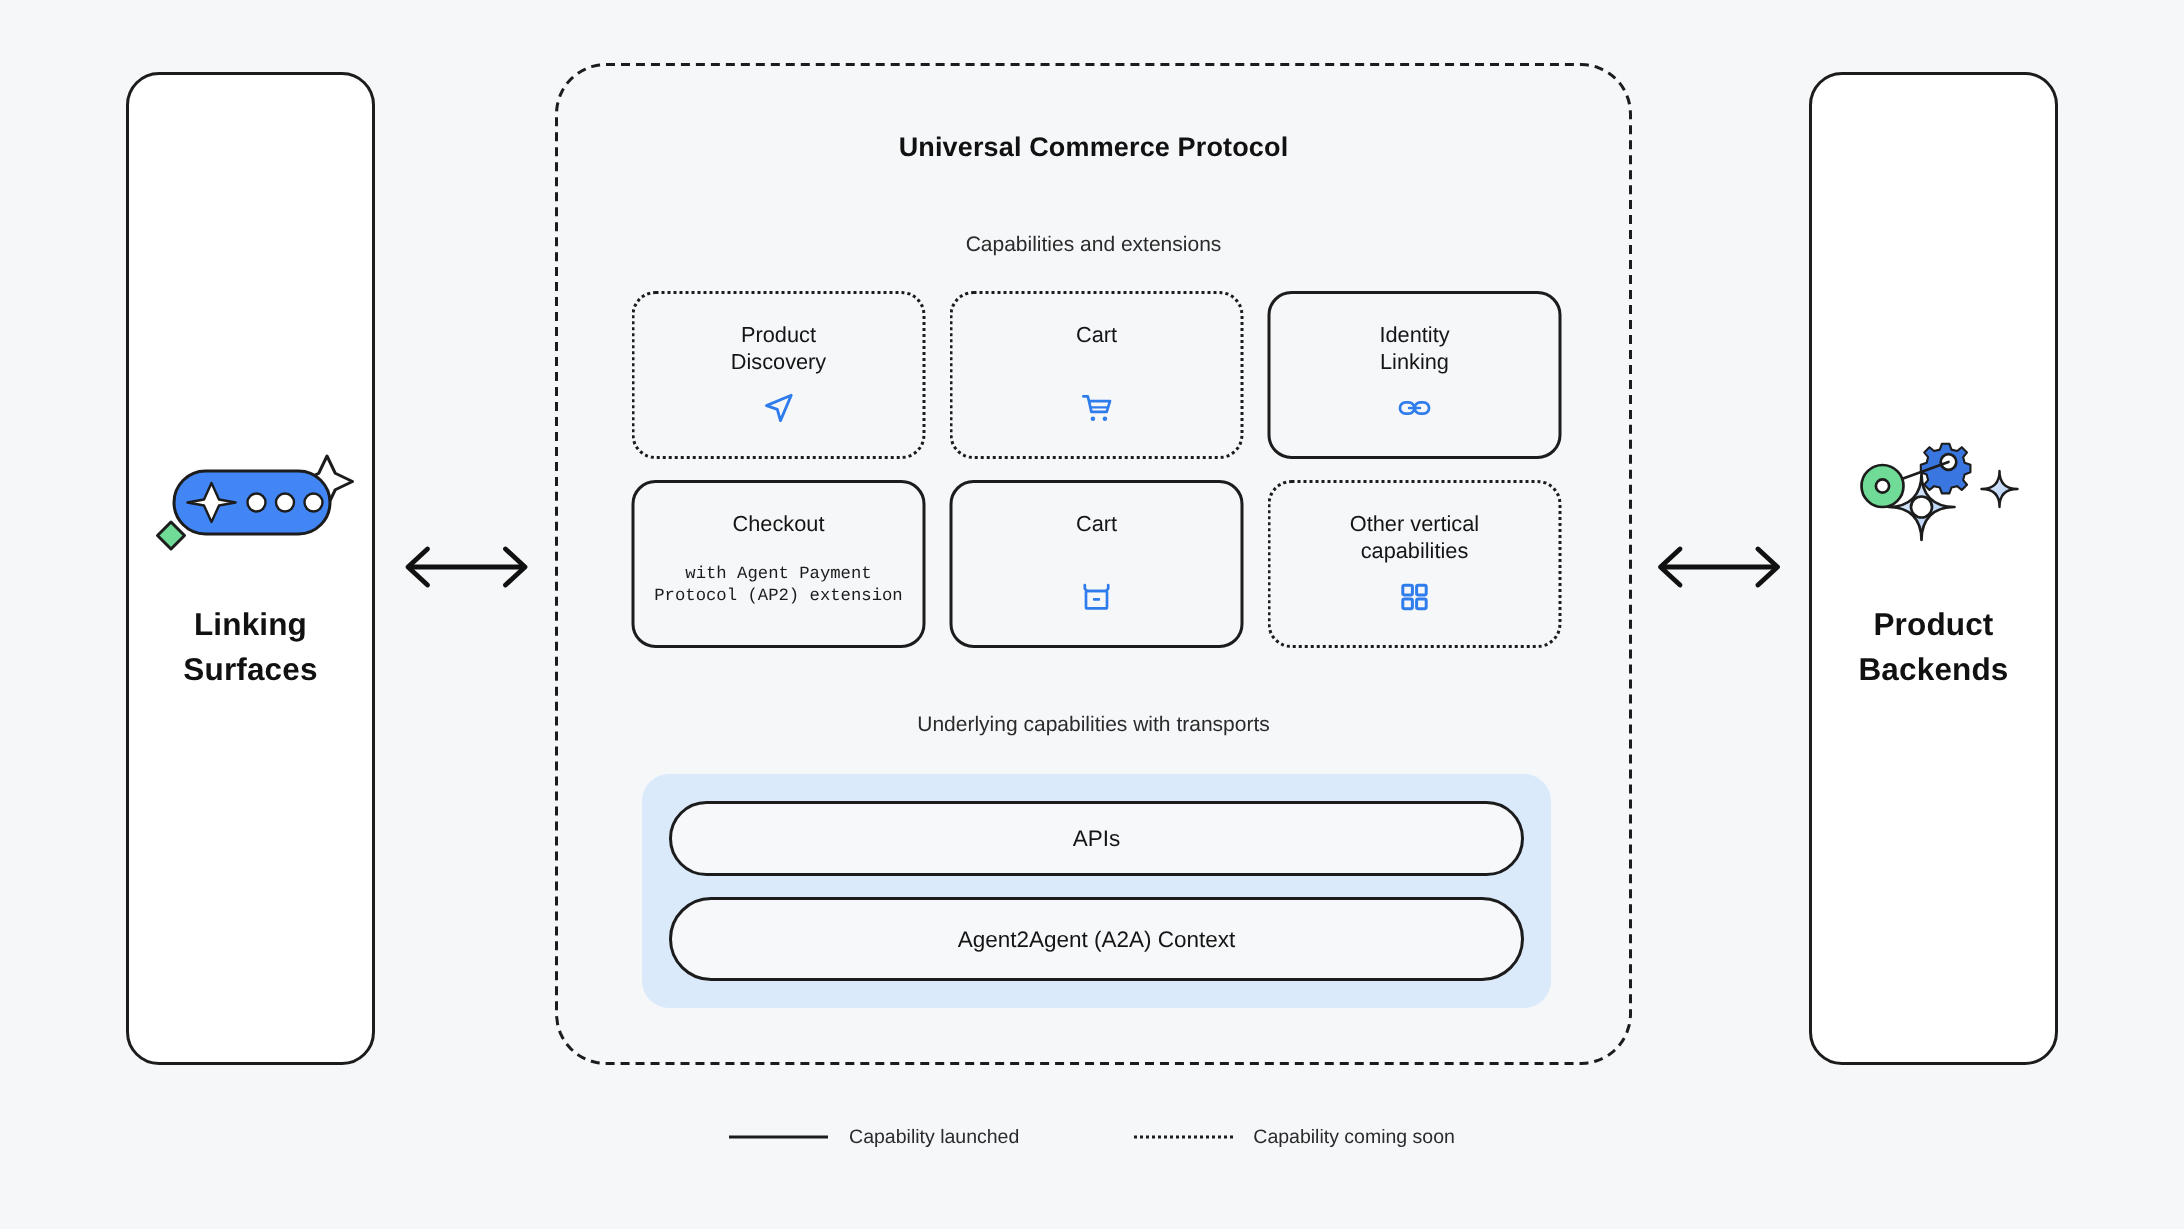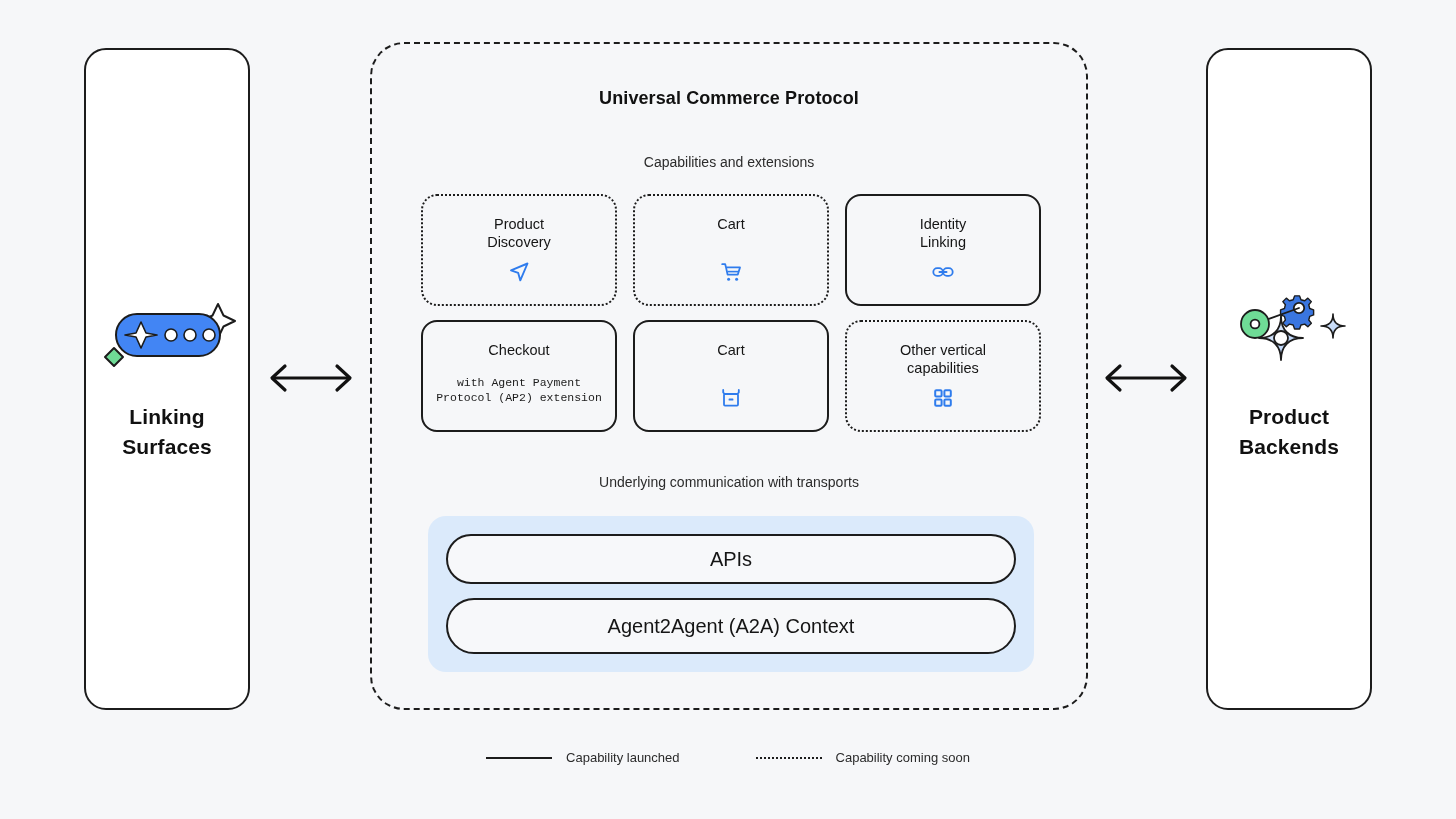--- a/index.html
+++ b/index.html
@@ -177,21 +177,21 @@
   }
 
   .pill {
     background: #f7f8fa;
     border: 2px solid #1c1c1c;
     border-radius: 40px;
     height: 56px;
     display: flex;
     align-items: center;
     justify-content: center;
-    font-size: 20px;
+    font-size: 15px;
     color: #151515;
   }
   #pill-apis { width: 100%; }
   .pill-row { display: flex; gap: 16px; }
   .pill-row .pill { flex: 1; }
 
   
   #legend {
     position: absolute;
     left: 0;
@@ -330,21 +330,21 @@
             <rect x="4.2" y="4.2" width="6.4" height="6.4" rx="1.1" fill="none" stroke="#2f7ced" stroke-width="2"></rect>
             <rect x="13.4" y="4.2" width="6.4" height="6.4" rx="1.1" fill="none" stroke="#2f7ced" stroke-width="2"></rect>
             <rect x="4.2" y="13.4" width="6.4" height="6.4" rx="1.1" fill="none" stroke="#2f7ced" stroke-width="2"></rect>
             <rect x="13.4" y="13.4" width="6.4" height="6.4" rx="1.1" fill="none" stroke="#2f7ced" stroke-width="2"></rect>
           </svg>
         </div>
       </div>
 
     </div>
 
-    <div class="section-heading" id="trans-heading">Underlying communication with transports</div>
+    <div class="section-heading" id="trans-heading">Underlying capabilities with transports</div>
 
     <div id="transports">
       <div class="pill" id="pill-apis">APIs</div>
       <div class="pill-row">
         <div class="pill">Agent2Agent (A2A) Context</div>
       </div>
     </div>
 
   </div>
 

